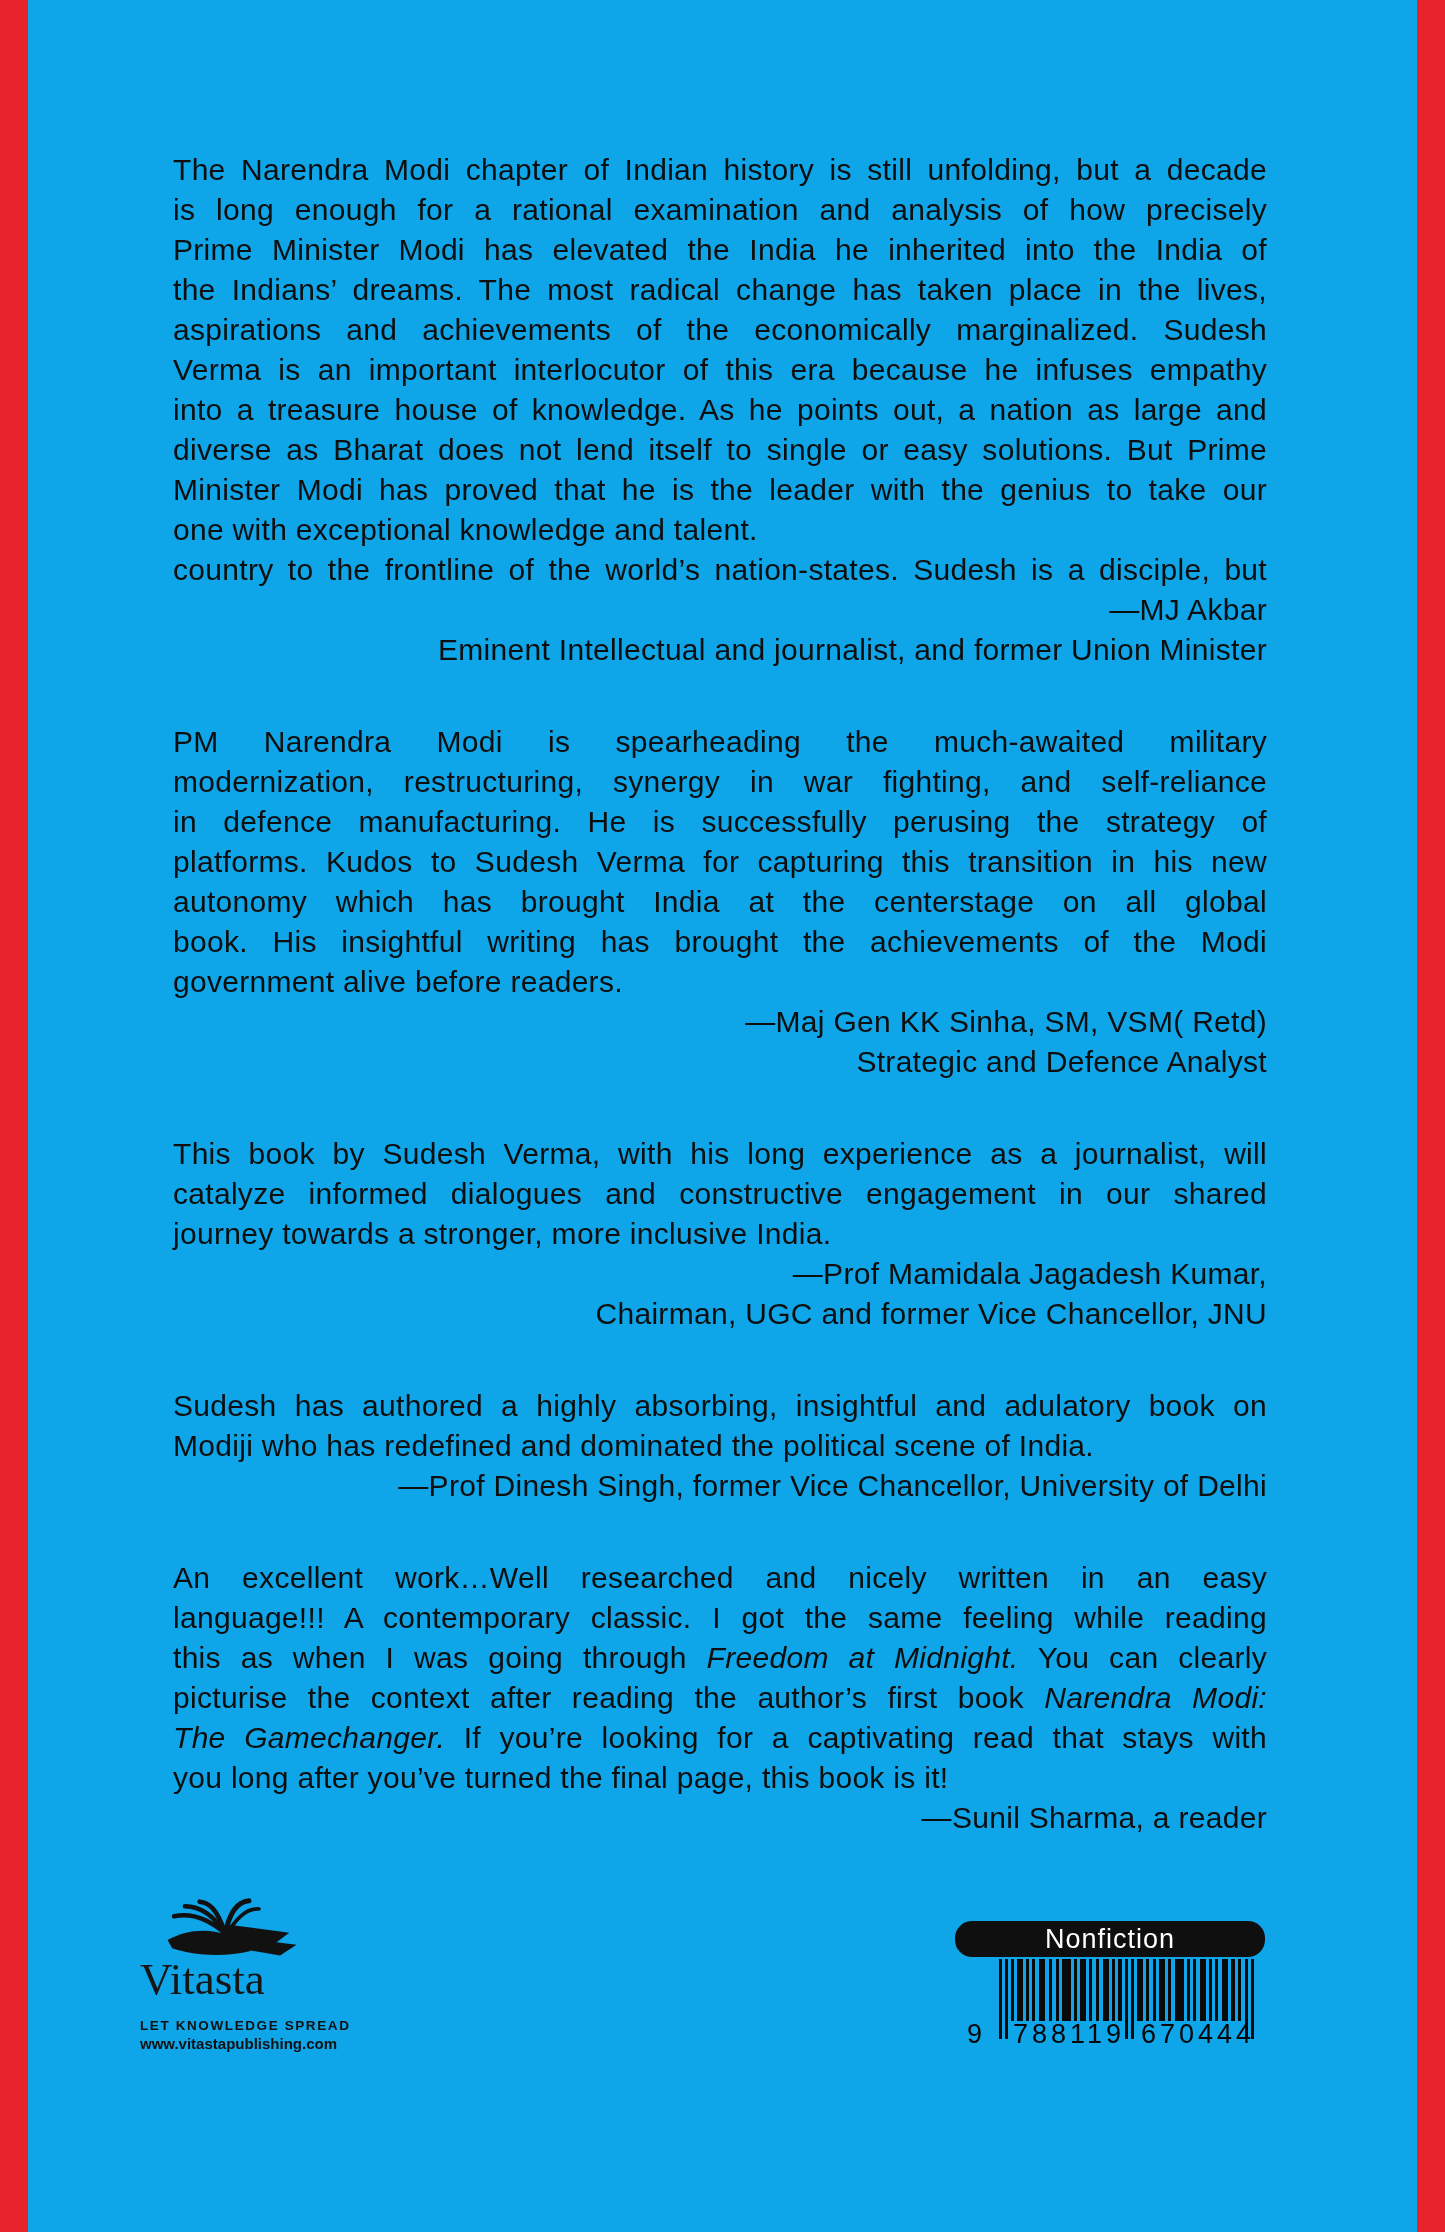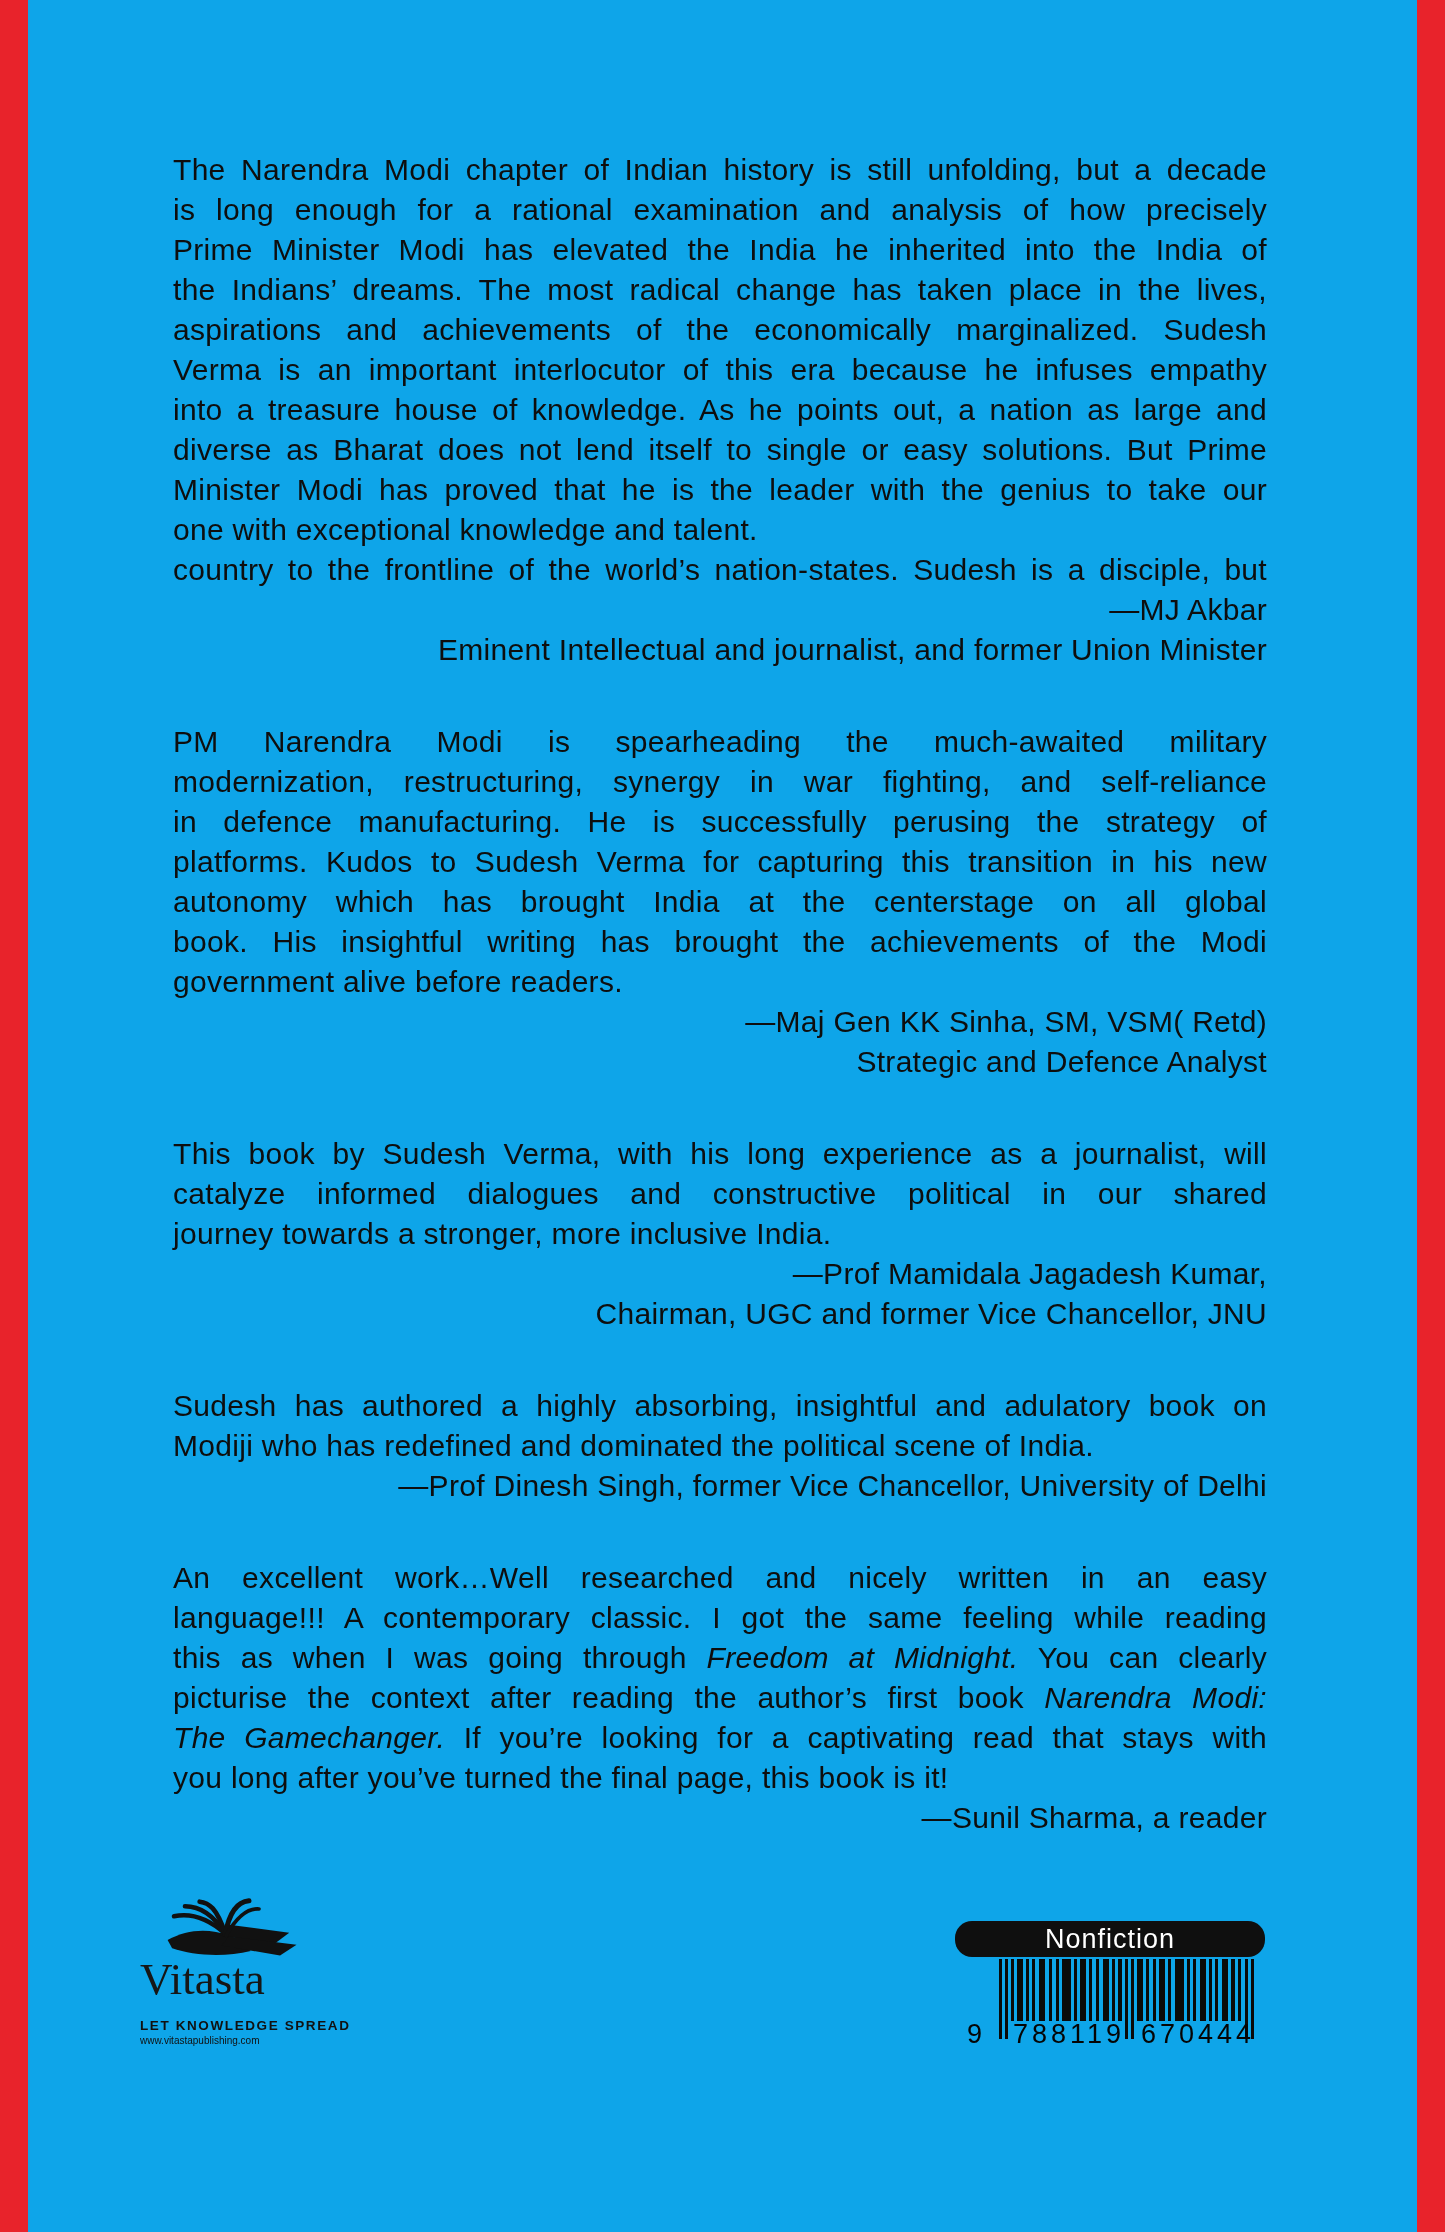--- a/index.html
+++ b/index.html
@@ -16,21 +16,21 @@
   .quote-body .line { text-align:justify; text-align-last:justify; }
   .quote-body .line.last { text-align-last:left; }
   .quote-attr .line, .quote-attr .line.last { text-align:right; text-align-last:right; }
   .line i { font-style:italic; }
 
   
   .publisher { position:absolute; left:140px; top:1898px; width:196px; }
   .book-icon svg { width:164px; height:64px; display:block; margin:0 auto; }
   .pub-name { font-family:"Liberation Serif", serif; font-size:45px; line-height:46px; color:#161616; margin-top:-6px; }
   .pub-tagline { font-size:13.5px; font-weight:bold; letter-spacing:1.6px; margin-top:16px; color:#111; white-space:nowrap; }
-  .pub-site { font-size:10px; font-weight:normal; margin-top:2px; color:#111; }
+  .pub-site { font-size:15px; font-weight:bold; margin-top:2px; color:#111; }
 
   
   .barcode { position:absolute; left:955px; top:1921px; width:310px; height:130px; }
   .bc-label {
     background:#0f0f0f; color:#ffffff; border-radius:17px; height:36px; line-height:36px;
     text-align:center; font-size:27px; letter-spacing:1px;
   }
   .bc-bars { position:absolute; left:44px; top:38px; width:256px; height:80px; }
   .bc-digits { position:absolute; top:98px; left:0; width:310px; height:32px; font-size:27px; letter-spacing:4px; color:#050505; }
   .bc-digits span { position:absolute; top:0; }
@@ -76,21 +76,21 @@
           <div class="line last">government alive before readers.</div>
         </div>
       <div class="quote-attr">
           <div class="line">—Maj Gen KK Sinha, SM, VSM( Retd)</div>
           <div class="line last">Strategic and Defence Analyst</div>
         </div>
     </section>
     <section class="quote">
       <div class="quote-body">
           <div class="line">This book by Sudesh Verma, with his long experience as a journalist, will</div>
-          <div class="line">catalyze informed dialogues and constructive political in our shared</div>
+          <div class="line">catalyze informed dialogues and constructive engagement in our shared</div>
           <div class="line last">journey towards a stronger, more inclusive India.</div>
         </div>
       <div class="quote-attr">
           <div class="line">—Prof Mamidala Jagadesh Kumar,</div>
           <div class="line last">Chairman, UGC and former Vice Chancellor, JNU</div>
         </div>
     </section>
     <section class="quote">
       <div class="quote-body">
           <div class="line">Sudesh has authored a highly absorbing, insightful and adulatory book on</div>

